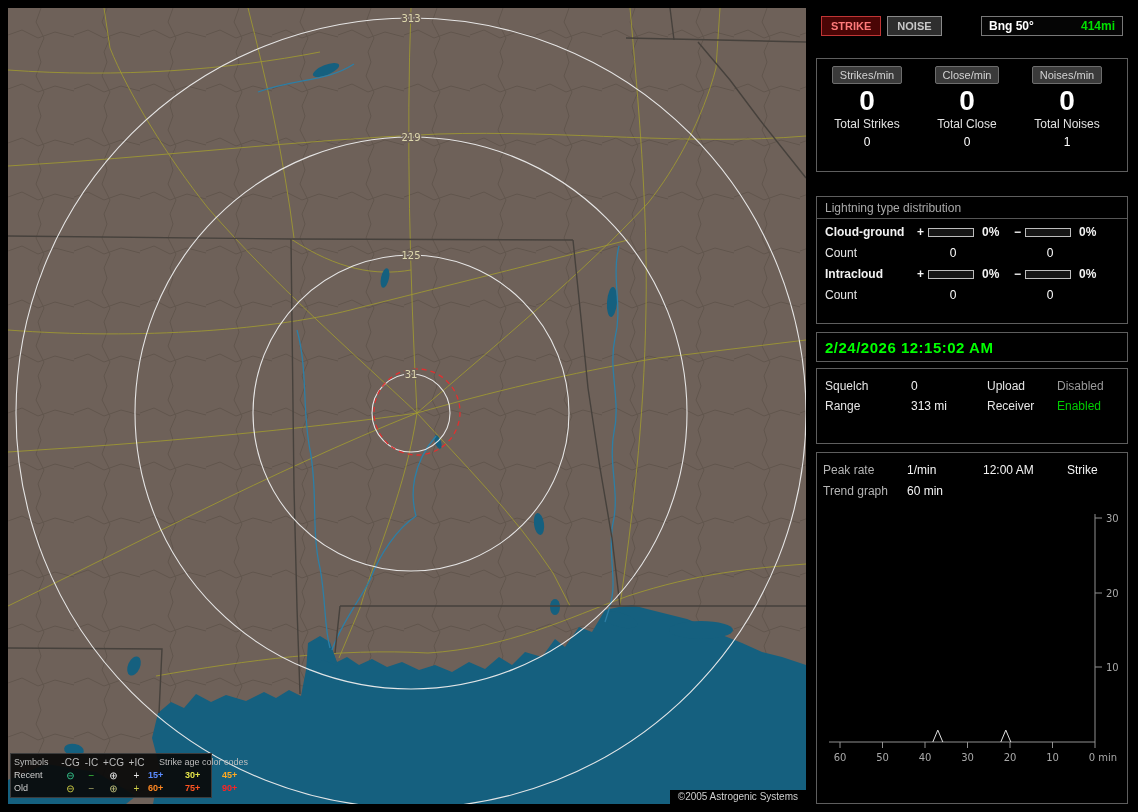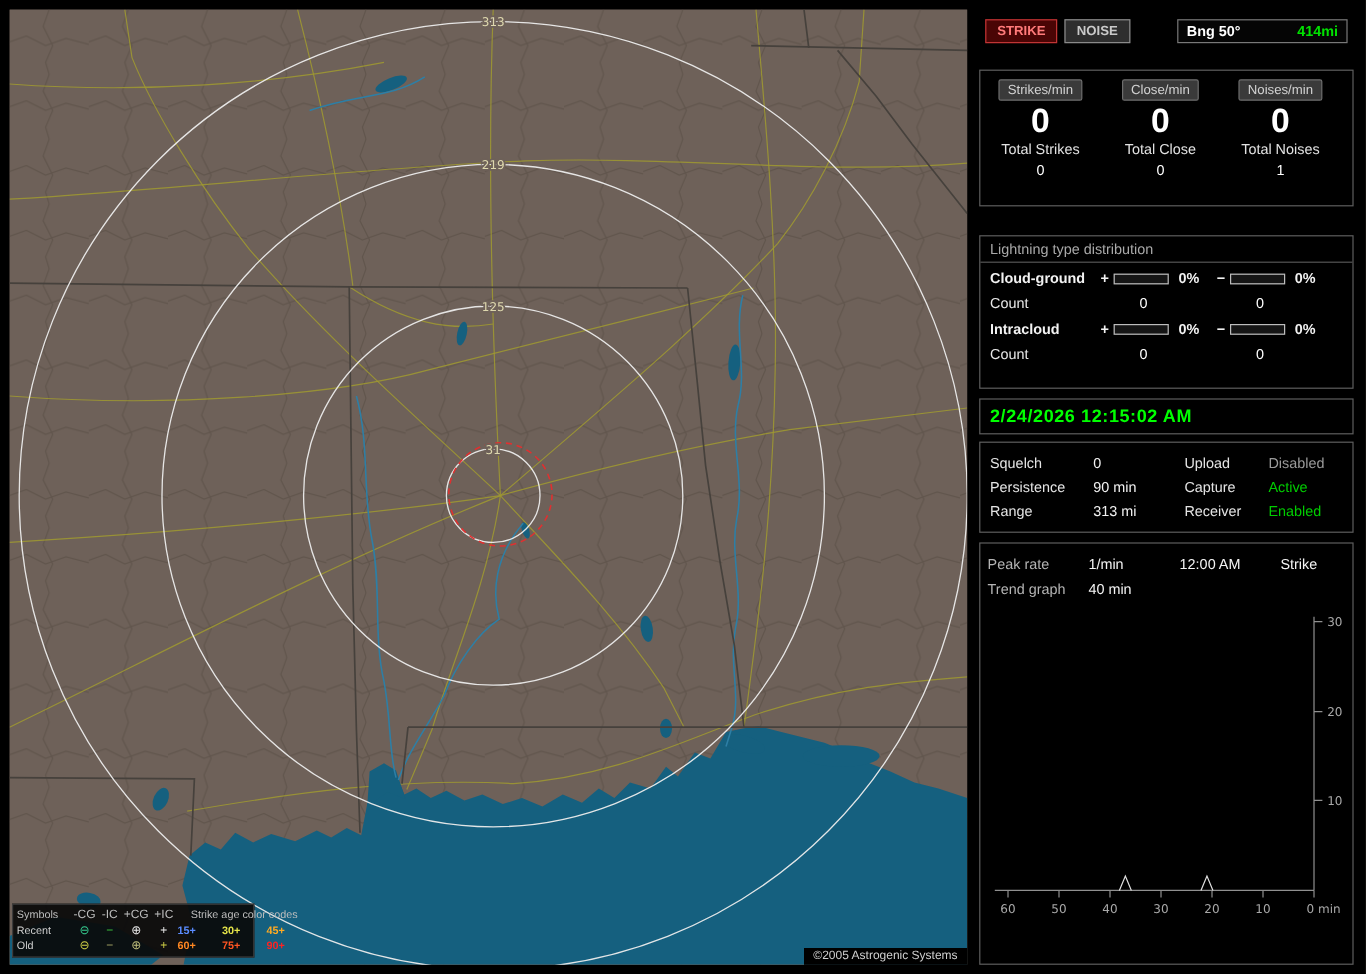--- a/index.html
+++ b/index.html
@@ -279,43 +279,37 @@
   </div>
 
   <div class="panel p-status">
     <div class="srow">
       <span class="slabel">Squelch</span>
       <span class="sval">0</span>
       <span class="slabel">Upload</span>
       <span class="sval state-disabled">Disabled</span>
     </div>
     <div class="srow">
-      <span class="slabel">Persistence</span>
-      <span class="sval">90 min</span>
-      <span class="slabel">Capture</span>
-      <span class="sval state-active">Active</span>
-    </div>
-    <div class="srow">
       <span class="slabel">Range</span>
       <span class="sval">313 mi</span>
       <span class="slabel">Receiver</span>
       <span class="sval state-active">Enabled</span>
     </div>
   </div>
 
   <div class="panel p-stats">
     <div class="strow">
       <span class="glabel">Peak rate</span>
       <span class="gval">1/min</span>
       <span class="gval">12:00 AM</span>
       <span class="gval">Strike</span>
     </div>
     <div class="strow">
       <span class="glabel">Trend graph</span>
-      <span class="gval">40 min</span>
+      <span class="gval">60 min</span>
       <span></span>
         <span></span>
     </div>
 
     <svg class="trend" width="304" height="262" viewBox="0 0 304 262">
       <line class="ax" x1="272" y1="6" x2="272" y2="234"></line>
       <line class="ax" x1="6" y1="234" x2="272" y2="234"></line>
       <line class="ax" x1="272" y1="10" x2="279" y2="10"></line>
       <line class="ax" x1="272" y1="85" x2="279" y2="85"></line>
       <line class="ax" x1="272" y1="159" x2="279" y2="159"></line>

